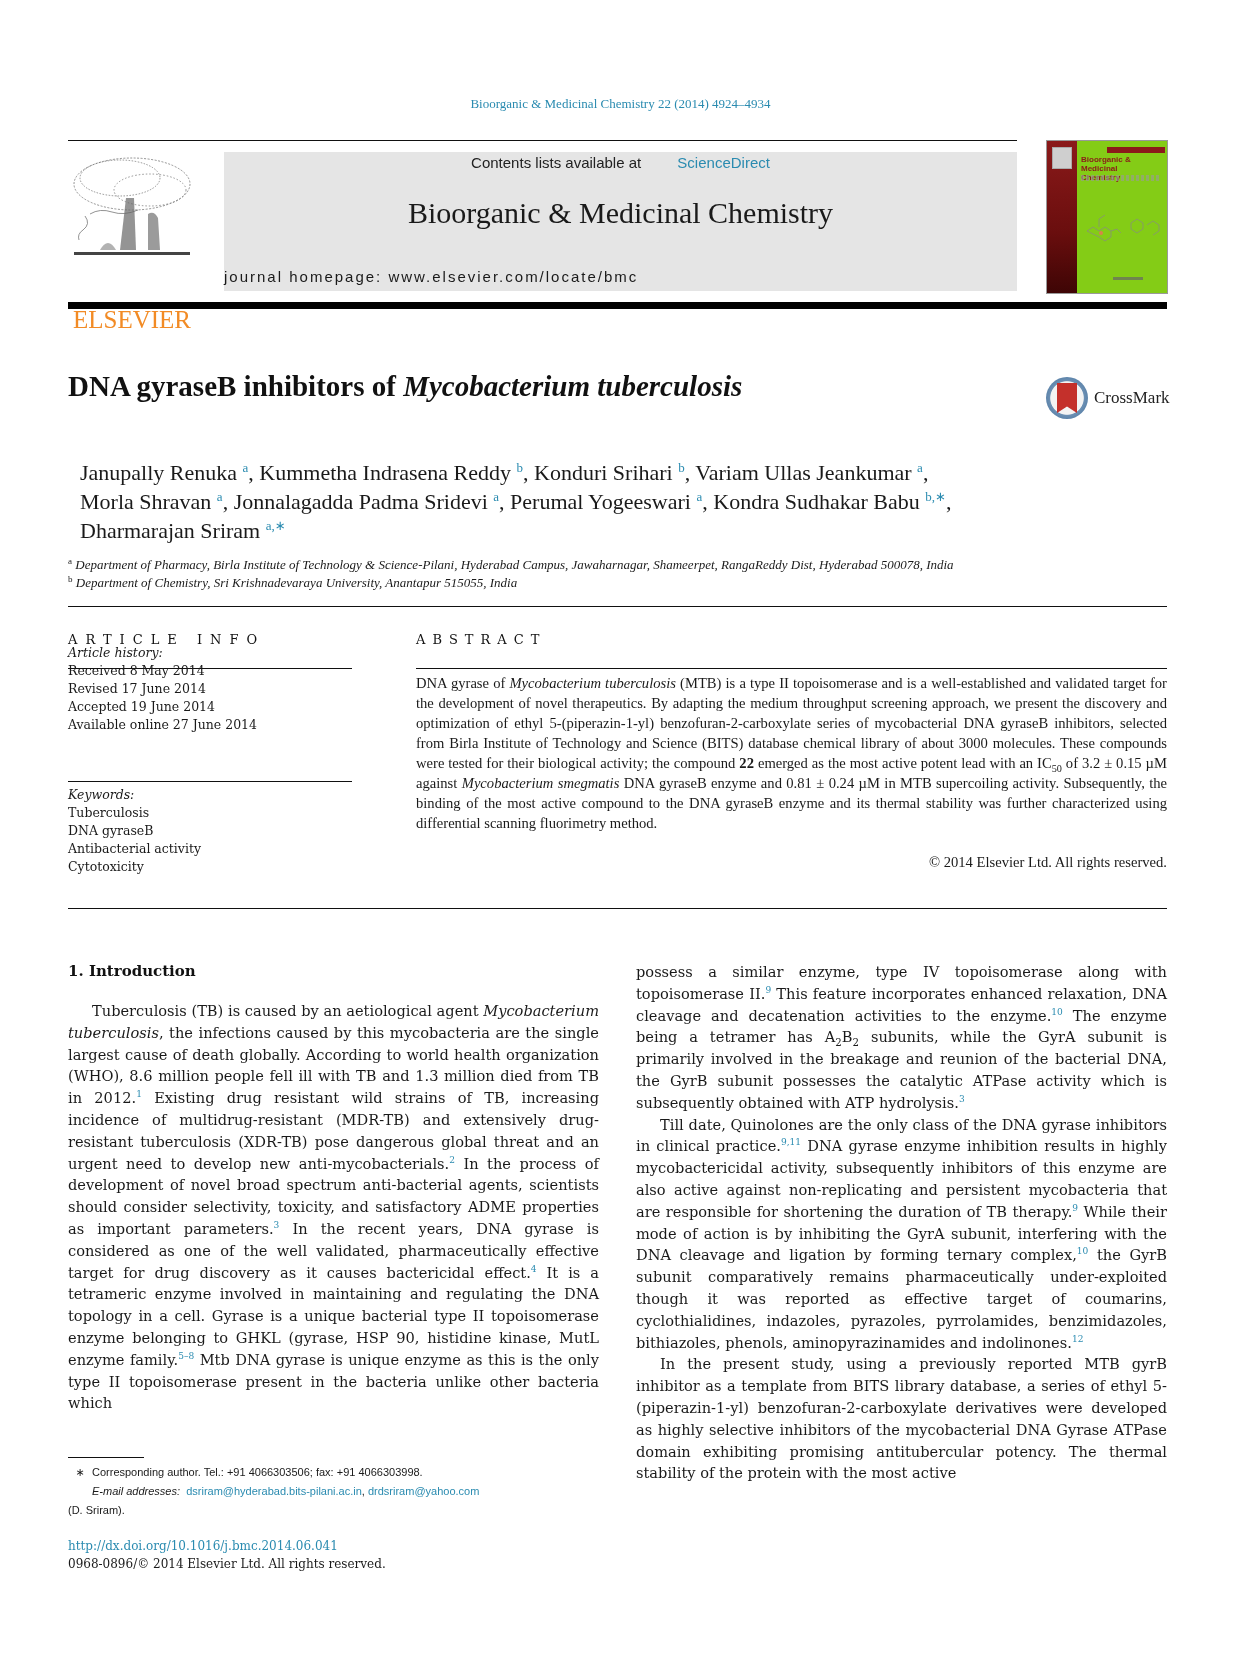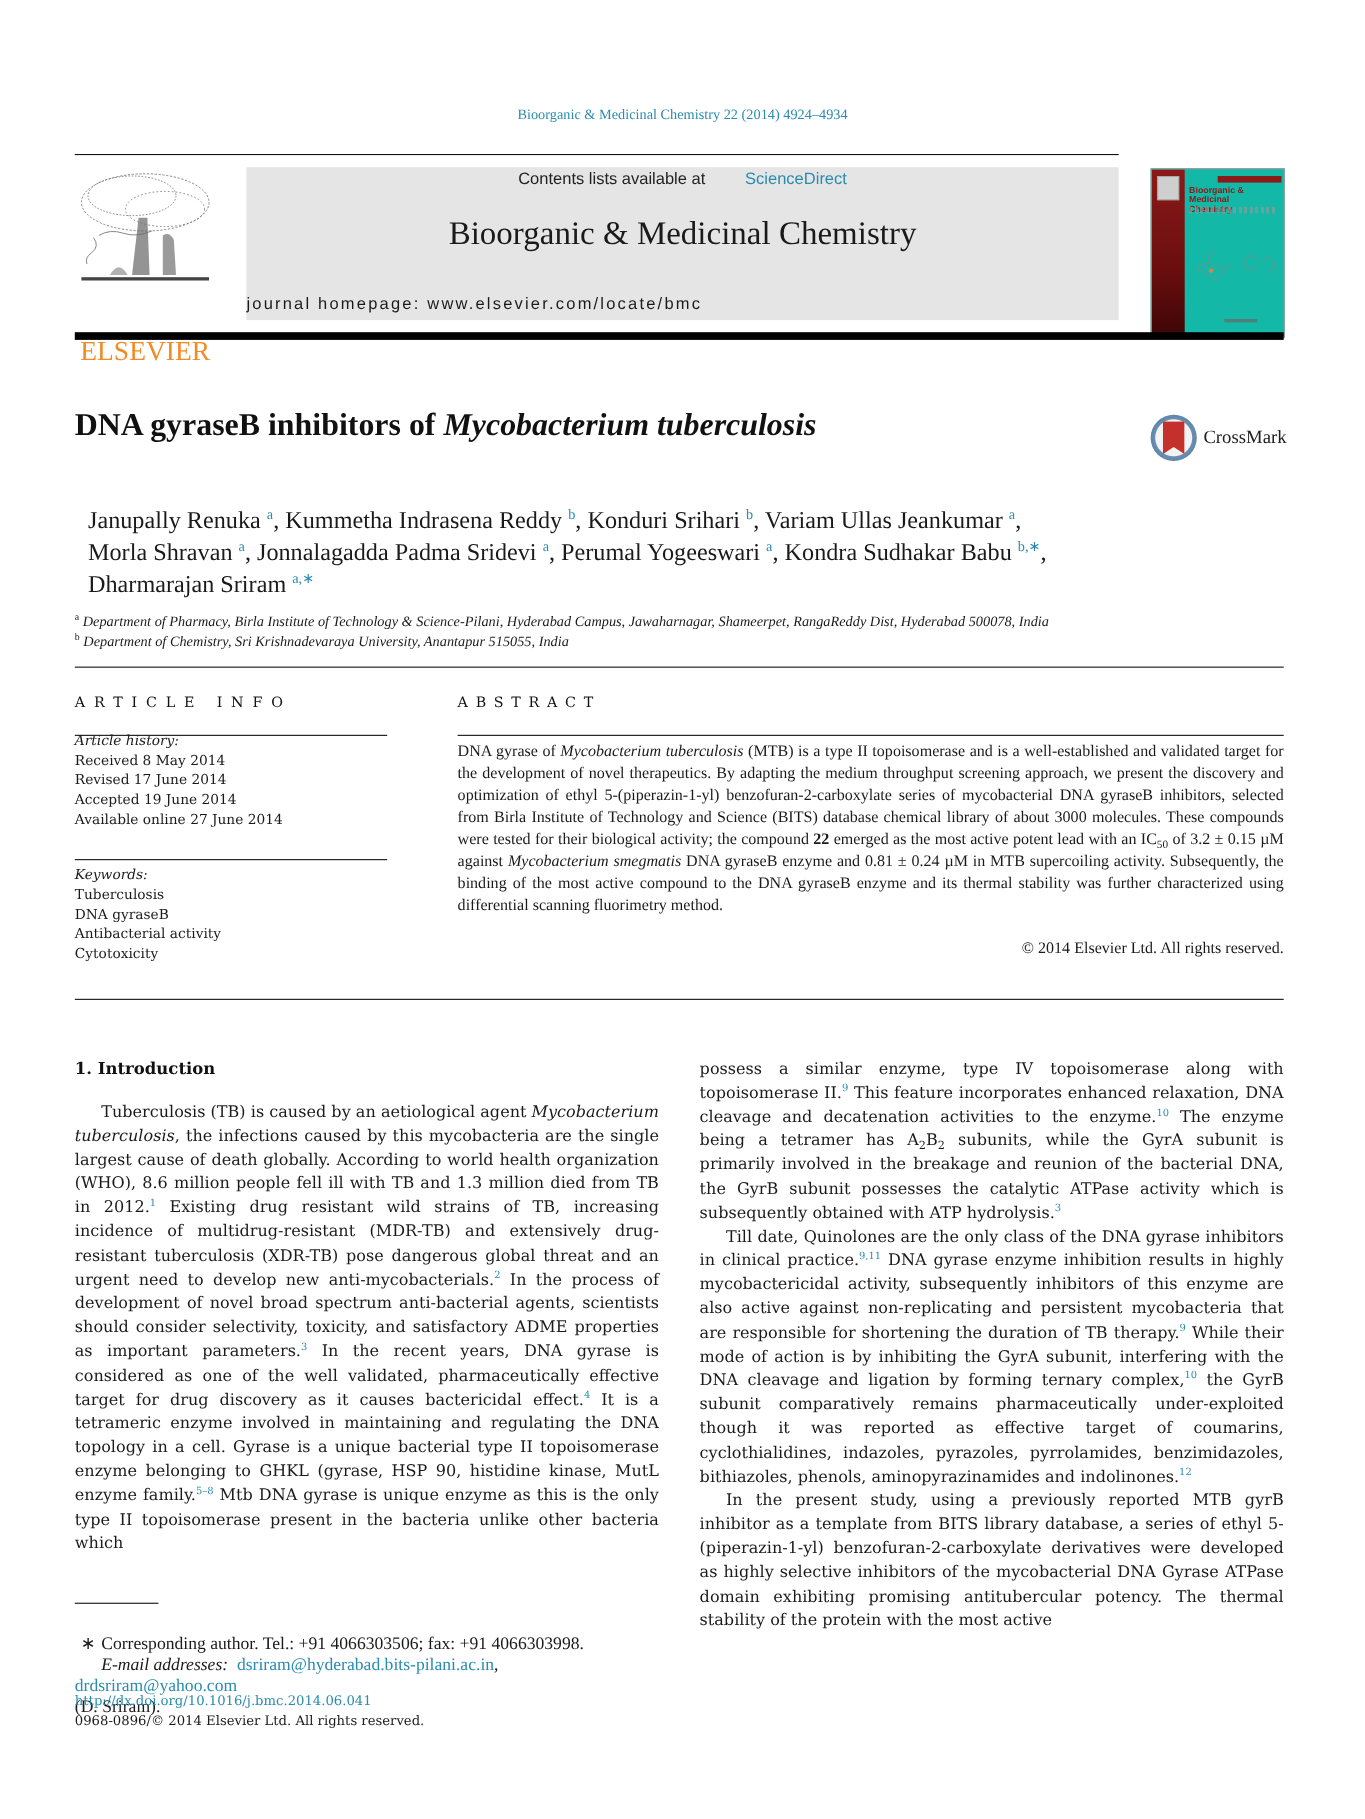--- a/index.html
+++ b/index.html
@@ -19,21 +19,21 @@
   .elsevier { position: absolute; left: 0; top: 114px; width: 128px; text-align: center;
               font-family: "Liberation Serif", serif; font-size: 25px; color: #f28b25; letter-spacing: 0px; margin-top: 40px; }
   .journal-box { left: 224px; top: 152px; width: 793px; height: 139px; background: #e5e5e5; }
   .contents { position: absolute; top: 0; left: 0; width: 100%; text-align: center; font-size: 15px;
               font-family: "Liberation Sans", sans-serif; color: #222; padding-top: 2px; }
   .contents .sd { color: #2a8bb0; margin-left: 32px; }
   .journal-name { position: absolute; top: 44px; left: 0; width: 100%; text-align: center; font-size: 30px;
                   font-family: "Liberation Serif", serif; color: #1a1a1a; }
   .homepage { position: absolute; top: 116px; left: 0; width: 100%; text-align: left; font-size: 15px;
               letter-spacing: 2px; font-family: "Liberation Sans", sans-serif; color: #1a1a1a; }
-  .cover { left: 1046px; top: 153px; width: 120px; height: 152px; border: 1px solid #999; background: #14b8a6; overflow: hidden; }
+  .cover { left: 1046px; top: 140px; width: 120px; height: 152px; border: 1px solid #999; background: #84cc16; overflow: hidden; }
   .cover .spine { position: absolute; left: 0; top: 0; width: 30px; height: 100%;
                   background: linear-gradient(180deg, #8b1a1a 0%, #6a0e0e 60%, #3e0505 100%); }
   .cover .spine-logo { position: absolute; left: 5px; top: 6px; width: 18px; height: 20px; background: #cfcfcf; border: 1px solid #aaa; }
   .cover .band { position: absolute; left: 60px; top: 6px; width: 58px; height: 6px; background: #8b1a1a; }
   .cover .ctitle { position: absolute; left: 34px; top: 14px; width: 84px; font-size: 8px; line-height: 9px; color: #8b1a1a;
                    font-family: "Liberation Sans", sans-serif; font-weight: bold; }
   .cover .csub { position: absolute; left: 34px; top: 34px; width: 80px; height: 6px;
                  background: repeating-linear-gradient(90deg, #999 0 3px, transparent 3px 5px); opacity: .6; }
   .cover .mol { position: absolute; left: 38px; top: 70px; width: 76px; height: 36px; }
   .cover .foot { position: absolute; left: 66px; top: 136px; width: 30px; height: 3px; background: #666; opacity: .7; }
@@ -60,21 +60,21 @@
 
   
   .section-head { font-family: "DejaVu Serif", serif; font-size: 13px; letter-spacing: 8px; color: #111; }
   .ai-head { left: 68px; top: 632px; }
   .ab-head { left: 416px; top: 632px; letter-spacing: 7px; }
   .ai-rule1 { left: 68px; width: 284px; top: 668px; border-top: 1px solid #111; height: 0; }
   .ab-rule { left: 416px; width: 751px; top: 668px; border-top: 1px solid #111; height: 0; }
   .ai-block { left: 68px; width: 290px; font-size: 12.5px; line-height: 18px; color: #1a1a1a;
               font-family: "DejaVu Serif", serif; }
   .ai-block .lbl { font-style: italic; }
-  .hist { top: 664px; }
+  .hist { top: 644px; }
   .ai-rule2 { left: 68px; width: 284px; top: 781px; border-top: 1px solid #111; height: 0; }
   .kw { top: 786px; }
 
   .abstract { left: 416px; top: 673px; width: 751px; font-family: "Liberation Serif", serif; font-size: 14.6px;
               line-height: 20px; text-align: justify; color: #1a1a1a; }
   .abstract i { font-style: italic; }
   .abstract b { font-weight: bold; }
   .abstract .sub { font-size: 0.7em; vertical-align: sub; line-height: 0; }
   .copyright { left: 416px; top: 854px; width: 751px; text-align: right; font-family: "Liberation Serif", serif;
                font-size: 14.6px; color: #1a1a1a; }
@@ -84,22 +84,22 @@
   .col { font-family: "DejaVu Serif", serif; font-size: 14.6px; line-height: 21.8px; color: #1a1a1a; text-align: justify; }
   .col p { margin: 0; text-indent: 24px; }
   .col p.noindent { text-indent: 0; }
   .col i { font-style: italic; }
   .col .sub { font-size: 0.7em; vertical-align: sub; line-height: 0; }
   .col-left { left: 68px; top: 1000px; width: 531px; }
   .col-right { left: 636px; top: 961px; width: 531px; }
   .sec-title { left: 68px; top: 962px; font-family: "DejaVu Serif", serif; font-weight: bold; font-size: 15px; color: #111; }
 
   .fn-rule { left: 68px; width: 76px; top: 1457px; border-top: 1px solid #111; height: 0; }
-  .footnote { left: 68px; top: 1463px; width: 531px; font-family: Liberation Serif, serif; font-size: 16px;
-              line-height: 19px; color: #1a1a1a; margin-top: 22px; }
+  .footnote { left: 68px; top: 1463px; width: 531px; font-family: Liberation Sans, sans-serif; font-size: 11px;
+              line-height: 19px; color: #1a1a1a; }
   .footnote .star { display: inline-block; width: 24px; text-align: center; }
   .footnote .em-lbl { font-style: italic; padding-left: 24px; }
   .doi { left: 68px; top: 1537px; font-family: "DejaVu Serif", serif; font-size: 12px; line-height: 18px; color: #1a1a1a; }
 </style>
 </head>
 <body>
 
 <div class="abs running-head">Bioorganic &amp; Medicinal Chemistry 22 (2014) 4924–4934</div>
 <div class="abs thin-rule"></div>
 

